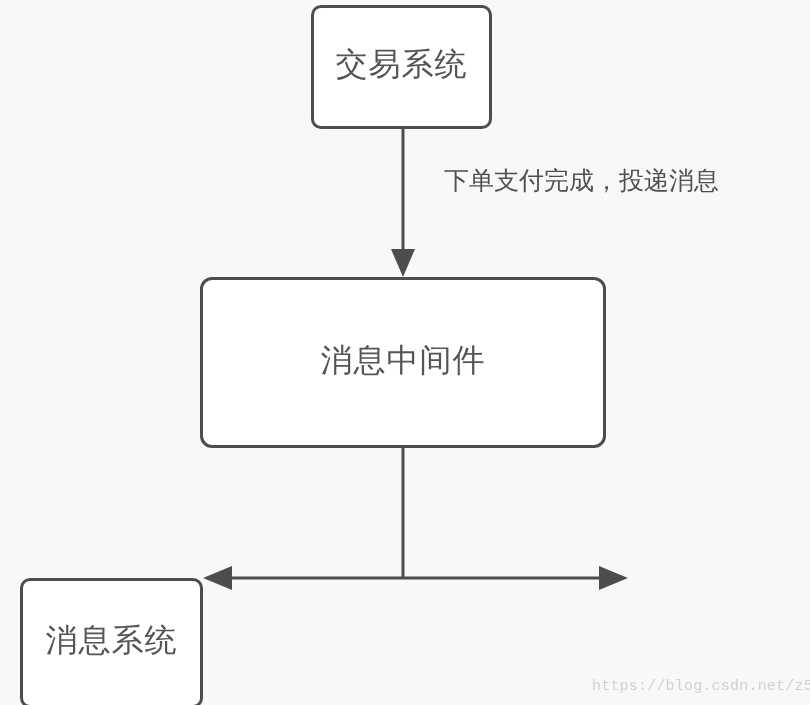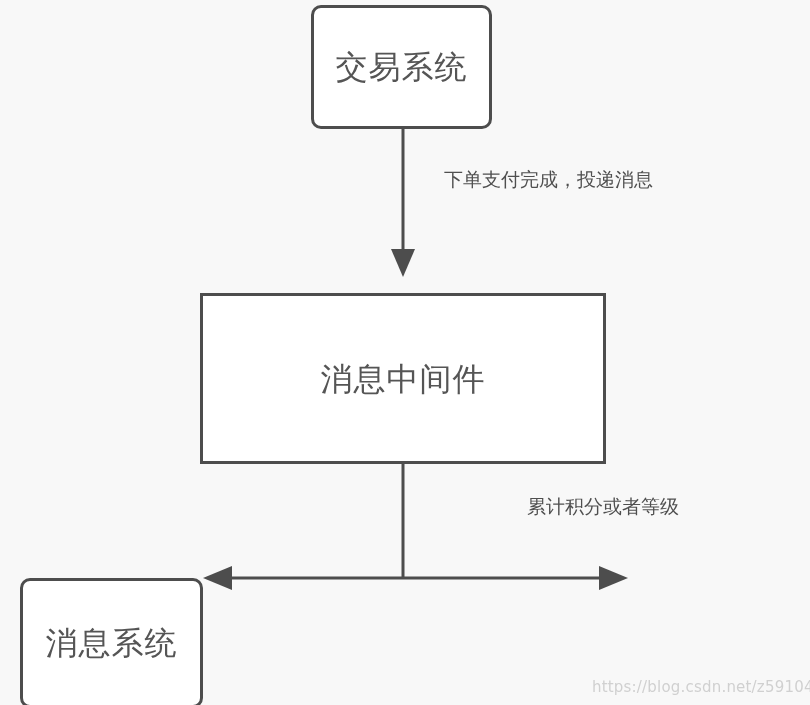--- a/index.html
+++ b/index.html
@@ -16,20 +16,21 @@
     font-family: "DejaVu Sans", "Liberation Sans", sans-serif;
     color: #4a4a4a;
   }
 
   #diagram-canvas {
     position: absolute;
     left: 0;
     top: 0;
     width: 810px;
     height: 705px;
+    font-family: Liberation Mono, monospace;
   }
 
   
   .node {
     position: absolute;
     box-sizing: border-box;
     background: #ffffff;
     border: 3px solid #4d4d4d;
     display: flex;
     align-items: center;
@@ -39,21 +40,21 @@
   .node-label {
     font-size: 32px;
     color: #555555;
     letter-spacing: 1px;
     line-height: 1;
     white-space: nowrap;
     font-weight: 400;
   }
 
   .node-rounded { border-radius: 10px; }
-  .node-sharp   { border-radius: 0; margin-top: 16px; }
+  .node-sharp   { border-radius: 12px; }
 
   #node-trading {
     left: 311px;
     top: 5px;
     width: 181px;
     height: 124px;
   }
   #node-middleware {
     left: 200px;
     top: 277px;
@@ -70,21 +71,21 @@
   #node-member {
     left: 628px;
     top: 570px;
     width: 182px;
     height: 130px;
   }
 
   
   .edge-label {
     position: absolute;
-    font-size: 19px;
+    font-size: 25px;
     color: #4f4f4f;
     white-space: nowrap;
     line-height: 1;
     z-index: 4;
   }
   #label-order    { left: 444px; top: 170px; }
   #label-push     { left: 2px;   top: 500px; }
   #label-points   { left: 527px; top: 497px; }
 
   
@@ -145,17 +146,16 @@
   </div>
 
   <div id="node-message" class="node node-rounded">
     <span class="node-label">消息系统</span>
   </div>
 
 
   <div id="label-order" class="edge-label">下单支付完成，投递消息</div>
 
 
-  <div id="label-points" class="edge-label">累计积分或者等级</div>
 
   <div id="watermark">https://blog.csdn.net/z591045</div>
 
 </div>
 
 </body></html>

